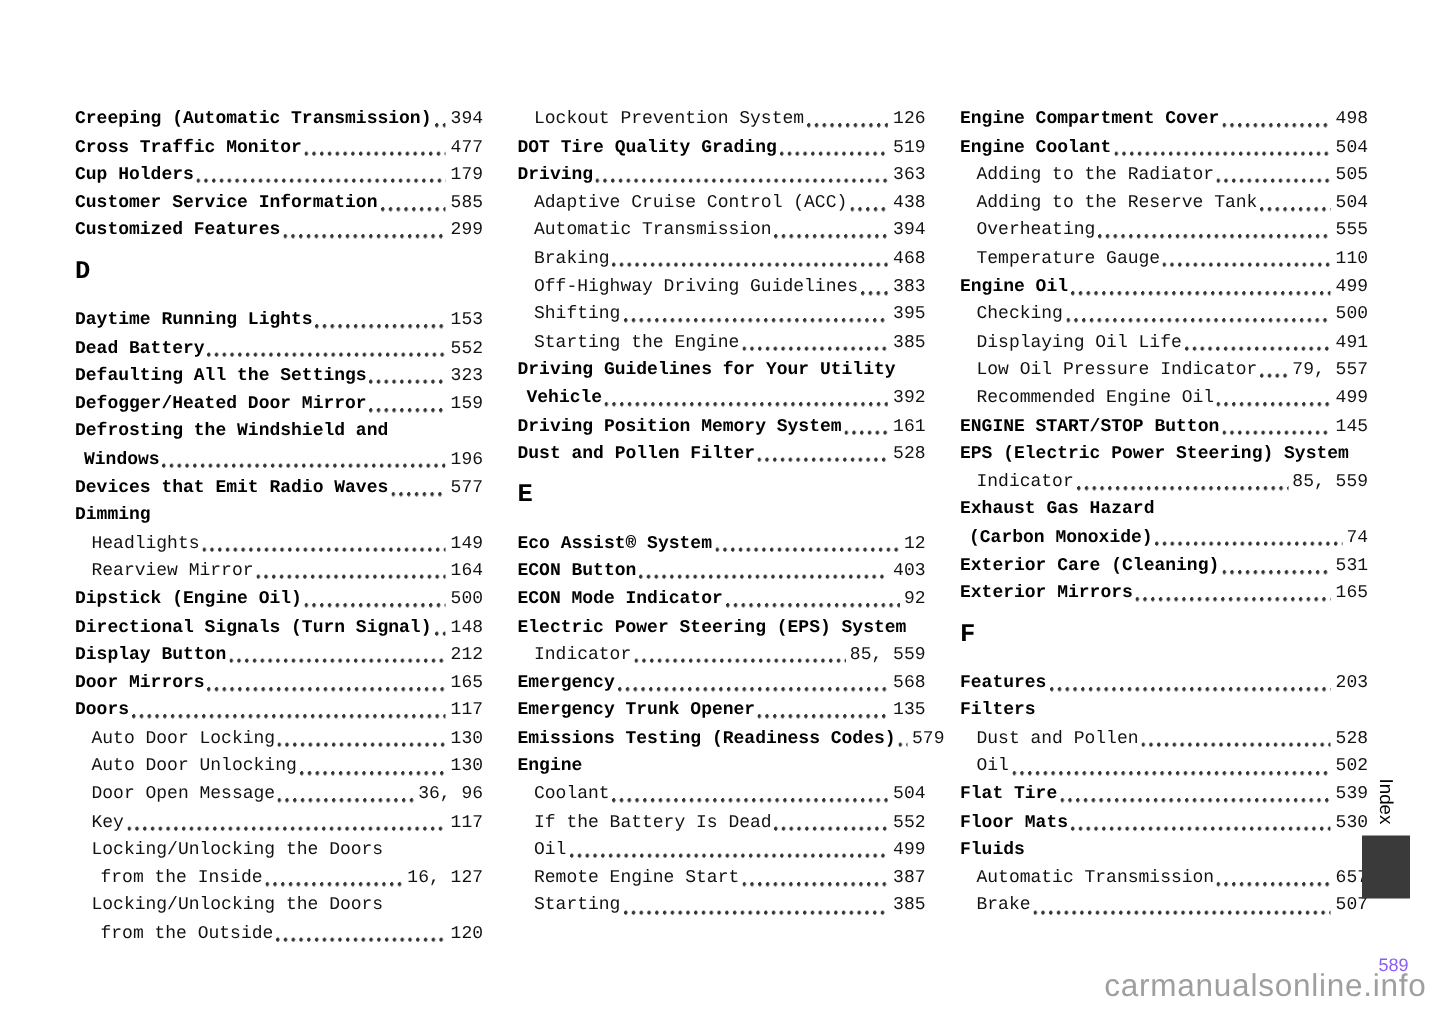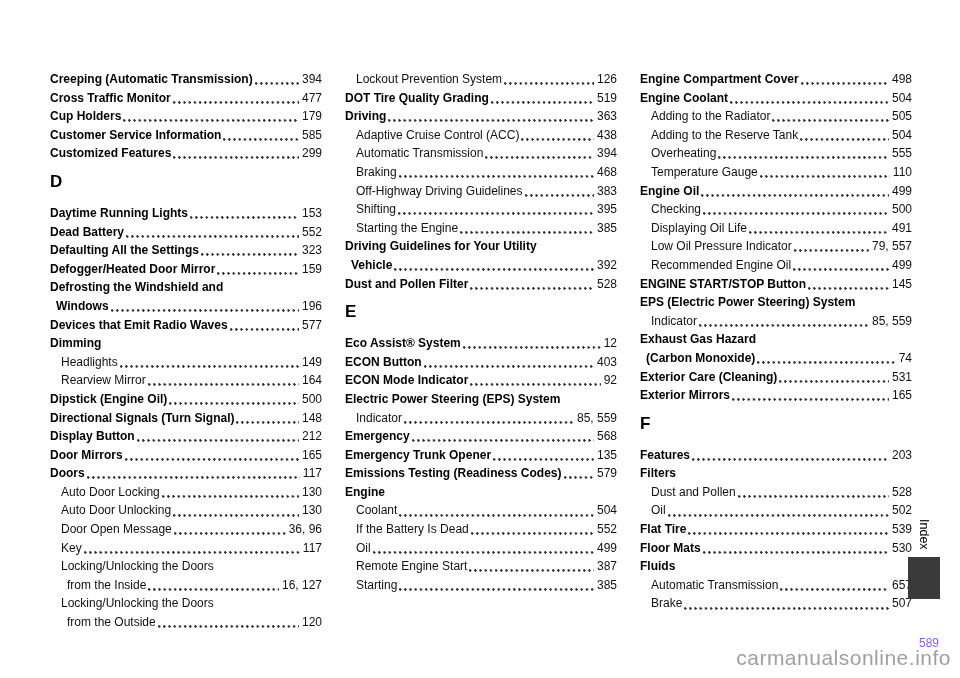--- a/index.html
+++ b/index.html
@@ -12,20 +12,21 @@
     overflow: hidden;
   }
   .page { position: absolute; inset: 0; }
 
   .columns {
     position: absolute;
     left: 50px;
     top: 70px;
     display: flex;
     gap: 23px;
+    font-family: Liberation Mono, monospace;
   }
   .col { width: 272px; }
 
   .row {
     display: flex;
     align-items: baseline;
     font-size: 12px;
     line-height: 18.6px;
     color: #111111;
   }
@@ -282,20 +283,25 @@
         </div>
         <div class="row bold">
           <span class="lbl">Driving Guidelines for Your Utility</span>
         </div>
         <div class="row bold cont">
           <span class="lbl">Vehicle</span>
           <span class="dots"></span>
           <span class="num">392</span>
         </div>
         <div class="row bold">
+          <span class="lbl">Driving Position Memory System</span>
+          <span class="dots"></span>
+          <span class="num">161</span>
+        </div>
+        <div class="row bold">
           <span class="lbl">Dust and Pollen Filter</span>
           <span class="dots"></span>
           <span class="num">528</span>
         </div>
         <div class="letter">E</div>
         <div class="row bold">
           <span class="lbl">Eco Assist® System</span>
           <span class="dots"></span>
           <span class="num">12</span>
         </div>

